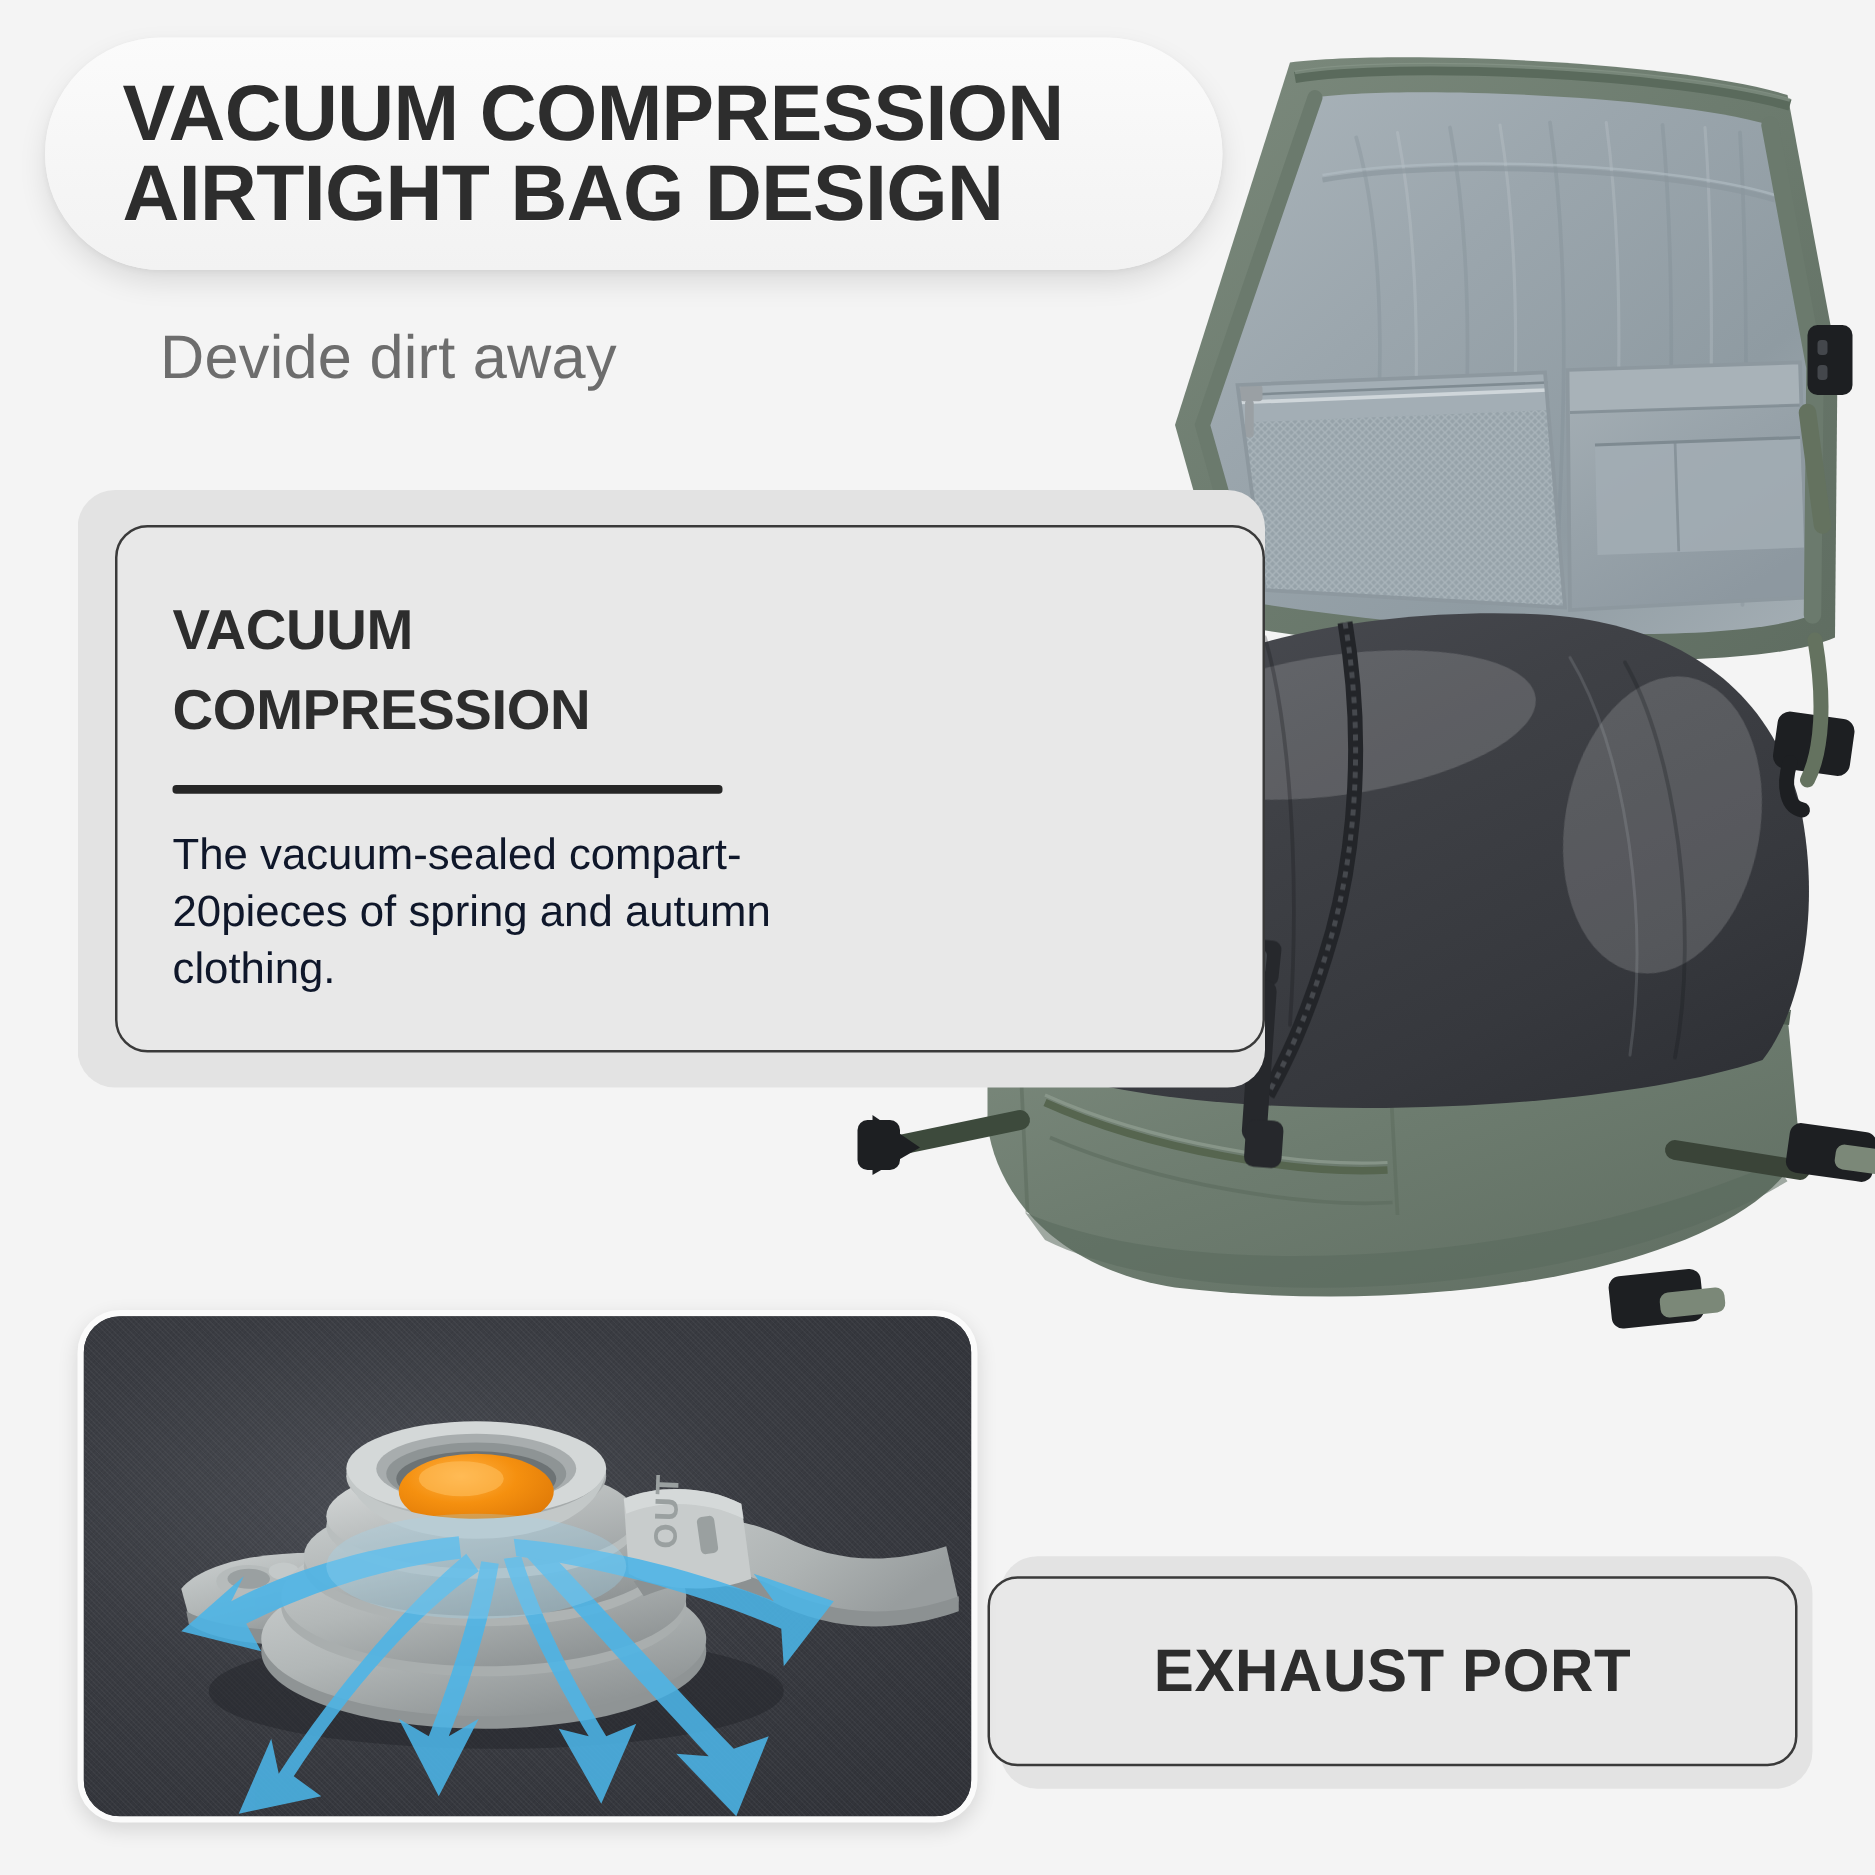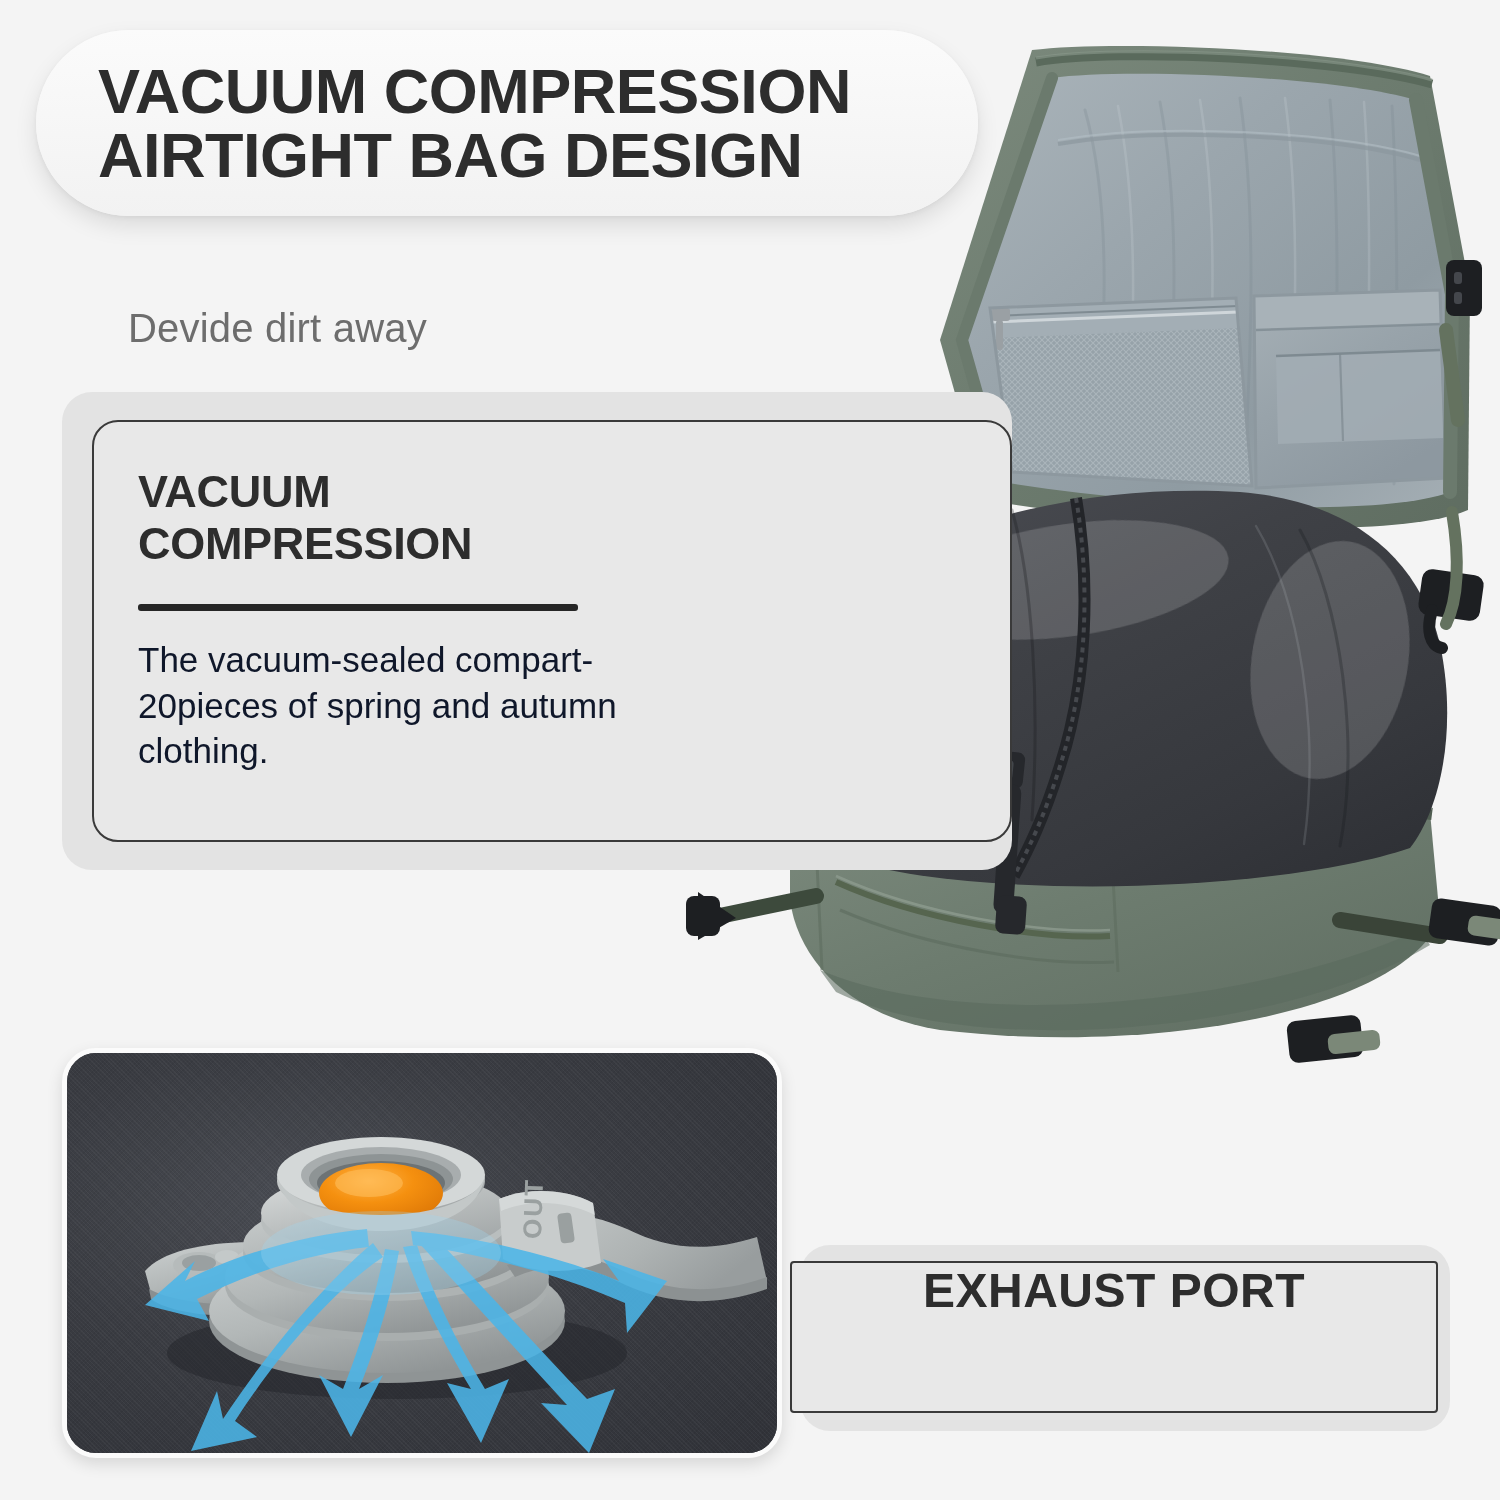--- a/index.html
+++ b/index.html
@@ -41,25 +41,24 @@
     line-height: 1.02;
     color: #2d2d2d;
     white-space: nowrap;
     text-shadow: 0 1px 0 rgba(255,255,255,0.8);
   }
 
   .subtitle {
     position: absolute;
     left: 128px;
     top: 258px;
-    font-size: 40px;
+    font-size: 49px;
     font-weight: 500;
     color: #6d6d6d;
     letter-spacing: 0.2px;
-    margin-top: 48px;
   }
 
   
   .feature-outer {
     position: absolute;
     left: 62px;
     top: 392px;
     width: 950px;
     height: 478px;
     background: #e3e3e3;
@@ -75,20 +74,21 @@
     border: 2px solid #3a3a3a;
     border-radius: 26px;
     padding: 44px 0 0 44px;
   }
   .feature-heading {
     font-size: 45px;
     font-weight: 700;
     line-height: 1.16;
     color: #2d2d2d;
     letter-spacing: -0.3px;
+    margin-top: 12px;
   }
   .feature-rule {
     width: 440px;
     height: 7px;
     background: #262626;
     border-radius: 3px;
     margin: 34px 0 26px 0;
   }
   .feature-body {
     font-size: 35px;
@@ -131,22 +131,23 @@
     border-radius: 30px;
   }
   .port-inner {
     position: absolute;
     left: 790px;
     top: 1261px;
     width: 648px;
     height: 152px;
     background: #e8e8e8;
     border: 2px solid #3a3a3a;
-    border-radius: 4px;
+    border-radius: 24px;
     display: flex;
+    align-items: center;
     justify-content: center;
   }
   .port-label {
     font-size: 48px;
     font-weight: 700;
     color: #2d2d2d;
     letter-spacing: 0.5px;
   }
 
   

